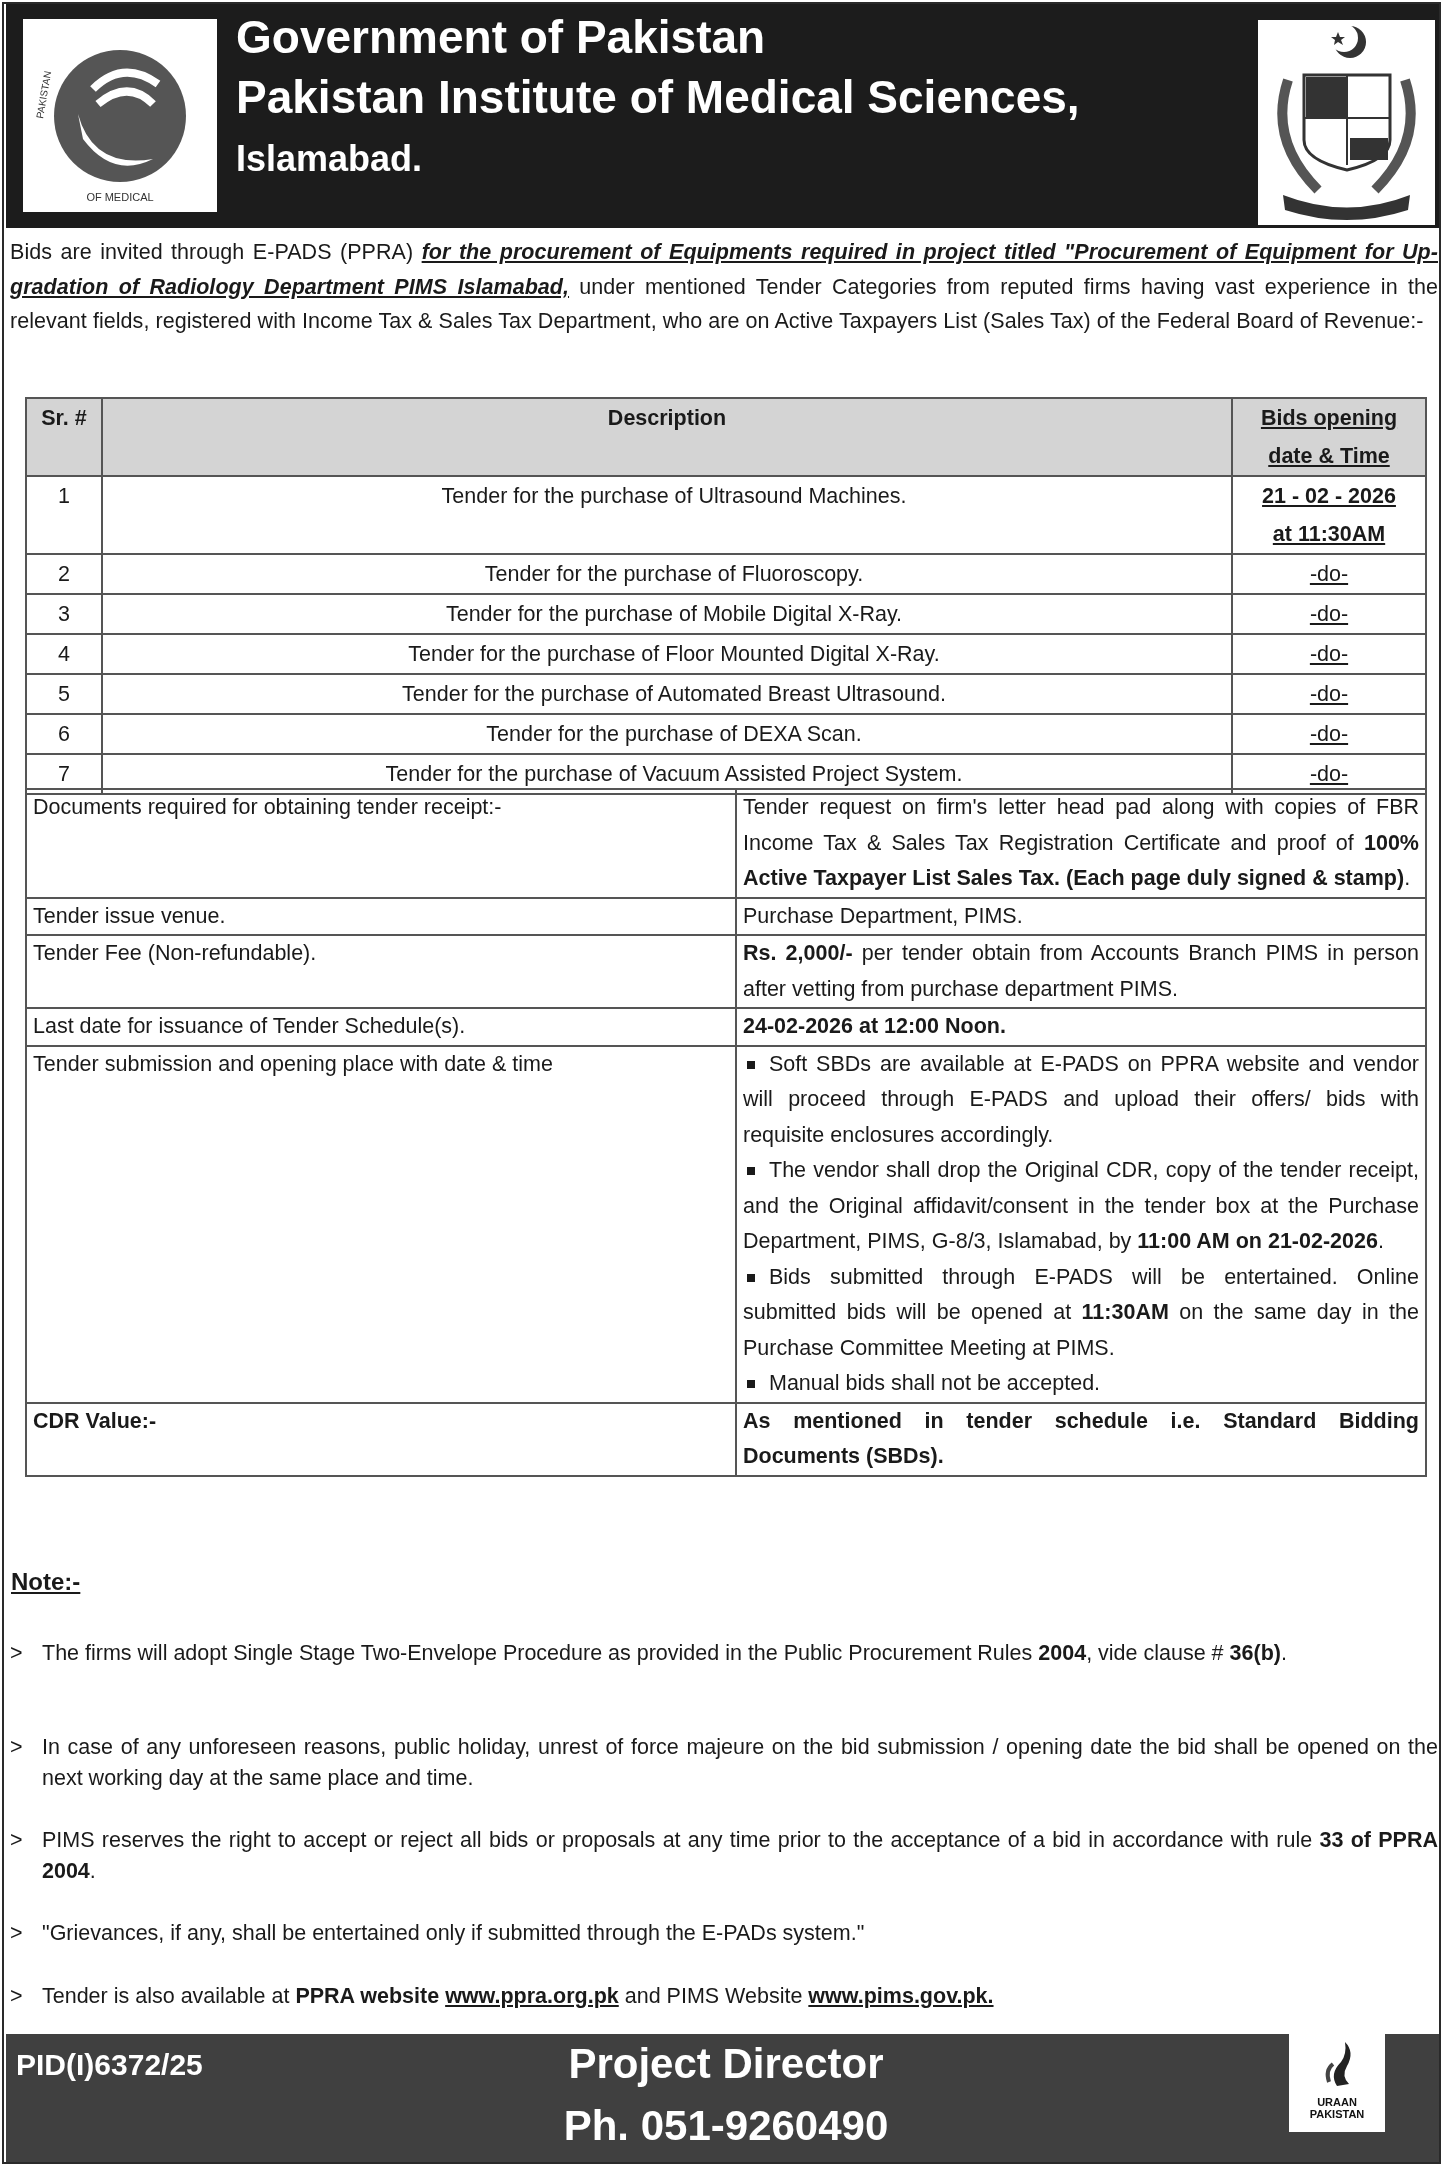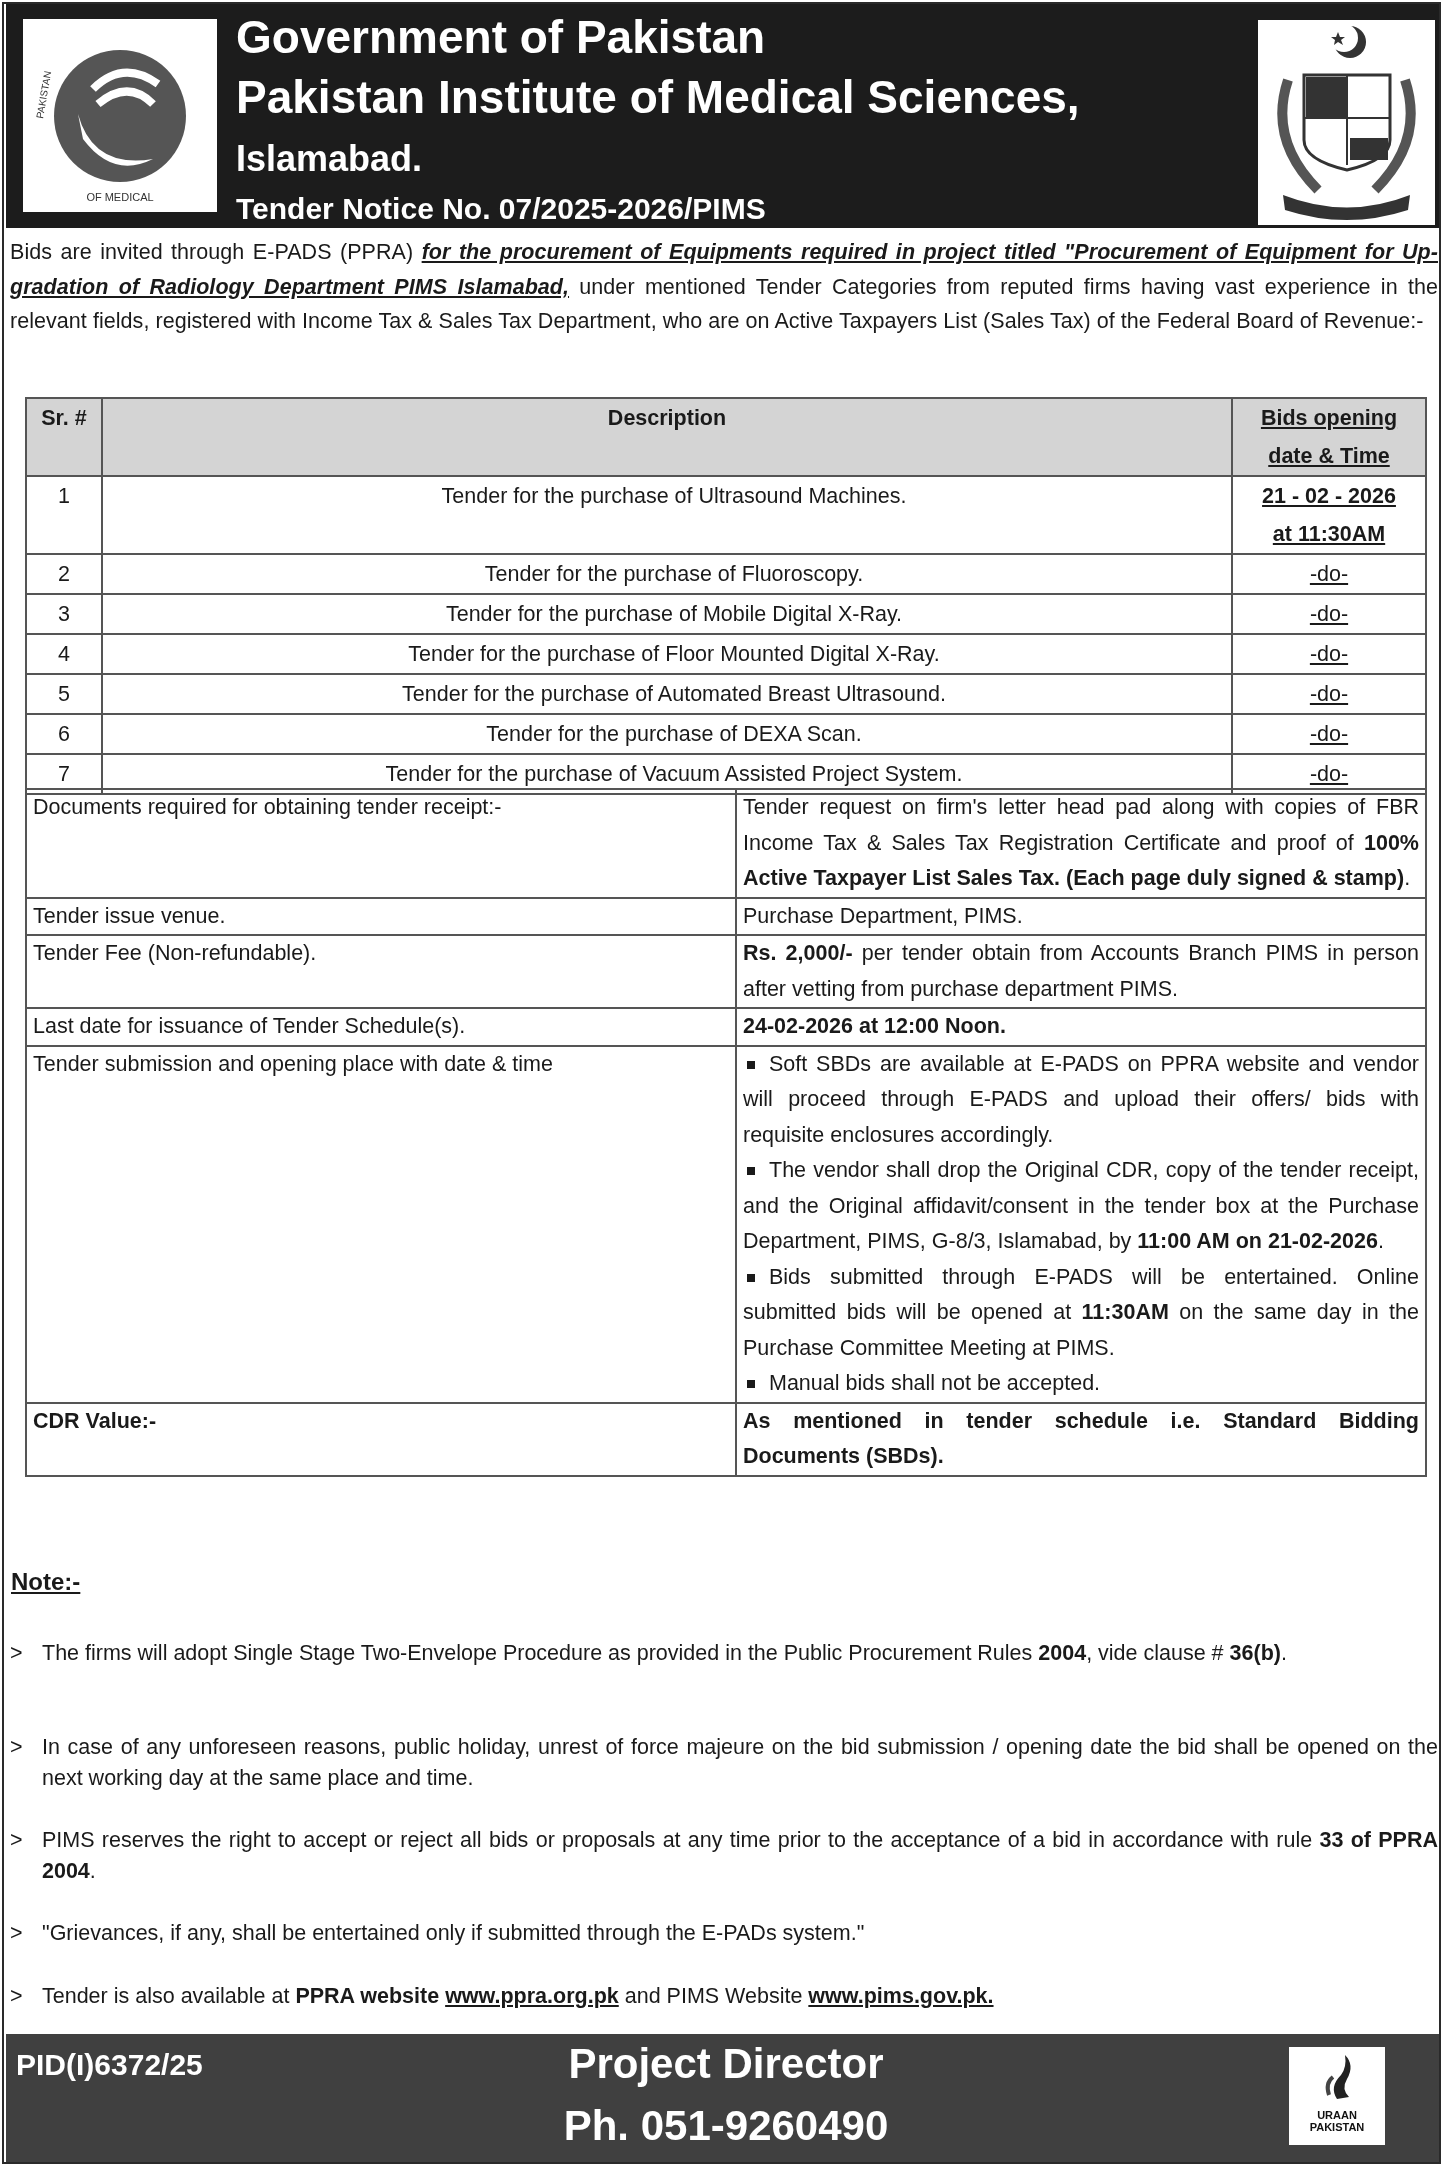--- a/index.html
+++ b/index.html
@@ -49,21 +49,21 @@
   .note { position:absolute; left:10px; width:1428px; font-size:21.5px; line-height:31px; text-align:justify; }
   .note .arrow { position:absolute; left:0; top:0; }
   .note .txt { display:block; padding-left:32px; }
   .note .u { text-decoration:underline; font-weight:bold; }
 
   
   .ftr { position:absolute; left:6px; top:2034px; width:1433px; height:128px; background:#404040; color:#fff; }
   .pid { position:absolute; left:10px; top:14px; font-size:30px; font-weight:bold; }
   .pd { position:absolute; left:400px; width:640px; text-align:center; font-weight:bold; font-size:42px; }
   .pd1 { top:6px; } .pd2 { top:68px; }
-  .uraan { position:absolute; left:1283px; top:13px; width:96px; height:98px; background:#fff; color:#111;
+  .uraan { position:absolute; left:1283px; top:0; width:96px; height:98px; background:#fff; color:#111;
            text-align:center; }
   .uraan .w1 { position:absolute; left:0; width:96px; top:62px; font-size:11px; font-weight:bold; line-height:12px; }
 </style>
 </head>
 <body>
 
 <div class="frame"></div>
 
 <div class="hdr">
   <div class="logo-pims">
@@ -71,21 +71,20 @@
       <circle cx="97" cy="97" r="66" fill="#555"></circle>
       <path d="M55 95 Q70 150 130 140 Q90 160 60 120 Z" fill="#fff"></path>
       <path d="M70 70 Q100 40 135 65 M75 85 Q105 60 130 85" stroke="#fff" stroke-width="8" fill="none"></path>
       <text x="97" y="182" font-size="11" text-anchor="middle" font-family="Liberation Sans, sans-serif" fill="#333">OF MEDICAL</text>
       <text x="20" y="100" font-size="10" font-family="Liberation Sans, sans-serif" fill="#333" transform="rotate(-80 20 100)">PAKISTAN</text>
     </svg>
   </div>
   <div class="hdr-title t1">Government of Pakistan</div>
   <div class="hdr-title t2">Pakistan Institute of Medical Sciences,</div>
   <div class="hdr-title t3">Islamabad.</div>
-  <div class="hdr-title t4">Tender Notice No. 07/2025-2026/PIMS</div>
   <div class="logo-gov">
     <svg width="177" height="205" viewBox="0 0 177 205">
       <circle cx="92" cy="22" r="16" fill="#333"></circle>
         <circle cx="86" cy="18" r="14" fill="#fff"></circle>
       <polygon points="80,12 82,17 87,17 83,20 85,25 80,22 76,25 77,20 73,17 78,17" fill="#333"></polygon>
       <path d="M46 55 H132 V120 Q132 140 89 150 Q46 140 46 120 Z" fill="#fff" stroke="#333" stroke-width="3"></path>
       <rect x="48" y="57" width="40" height="40" fill="#333"></rect>
       <line x1="89" y1="55" x2="89" y2="145" stroke="#333" stroke-width="2"></line>
       <line x1="46" y1="98" x2="132" y2="98" stroke="#333" stroke-width="2"></line>
       <rect x="92" y="118" width="38" height="22" fill="#333"></rect>

